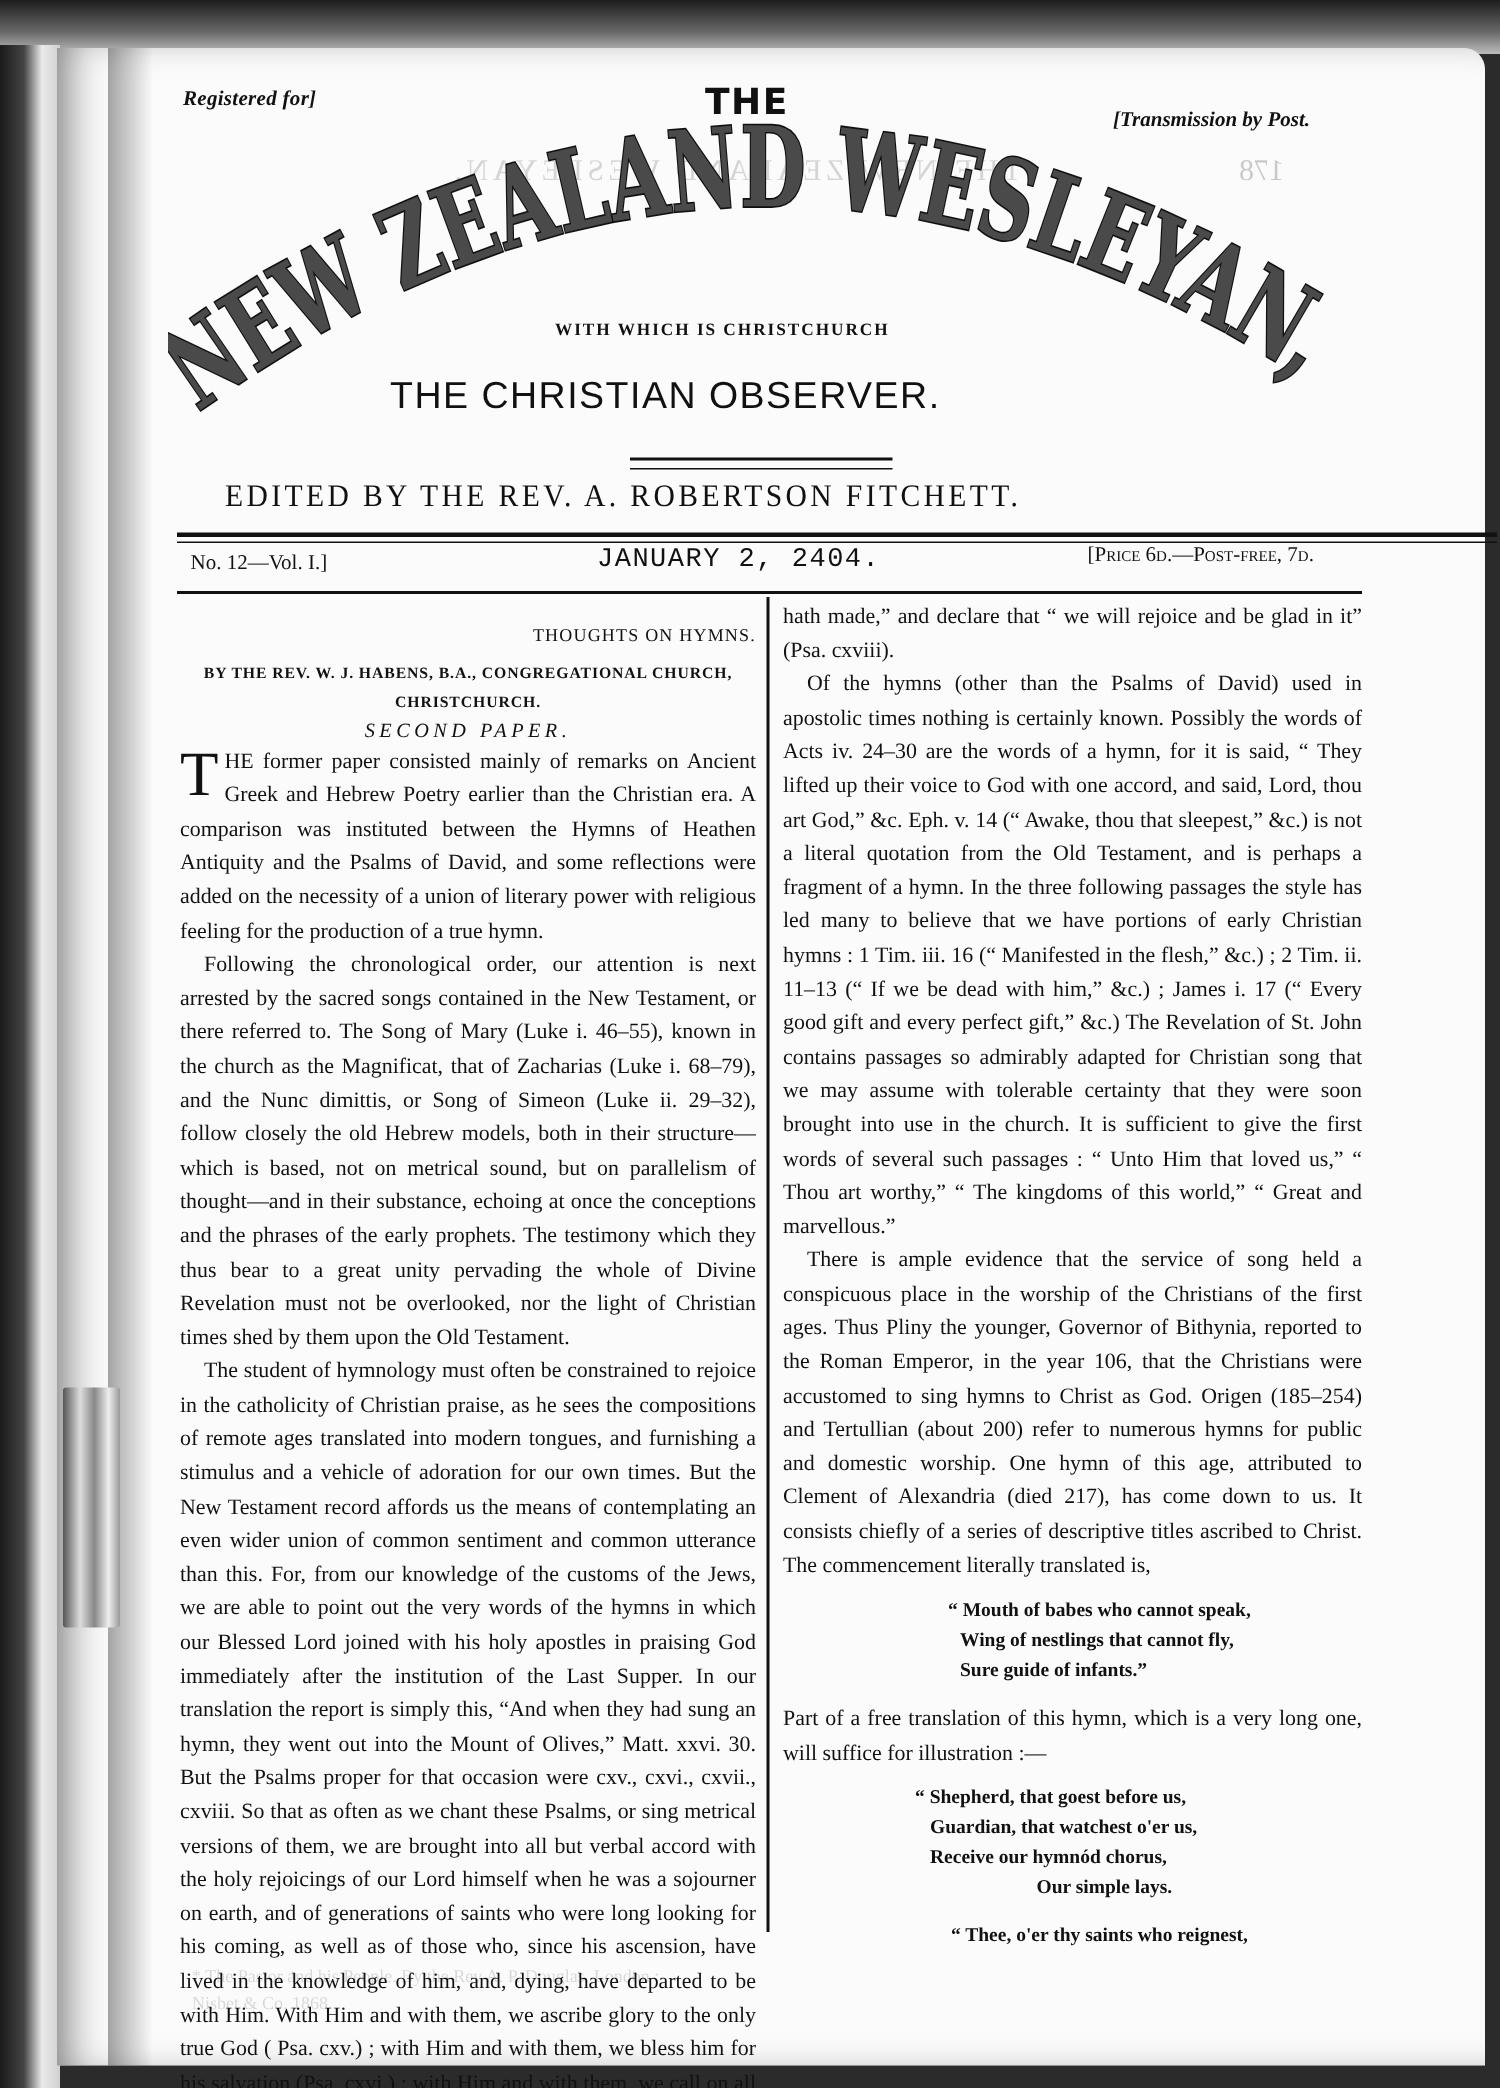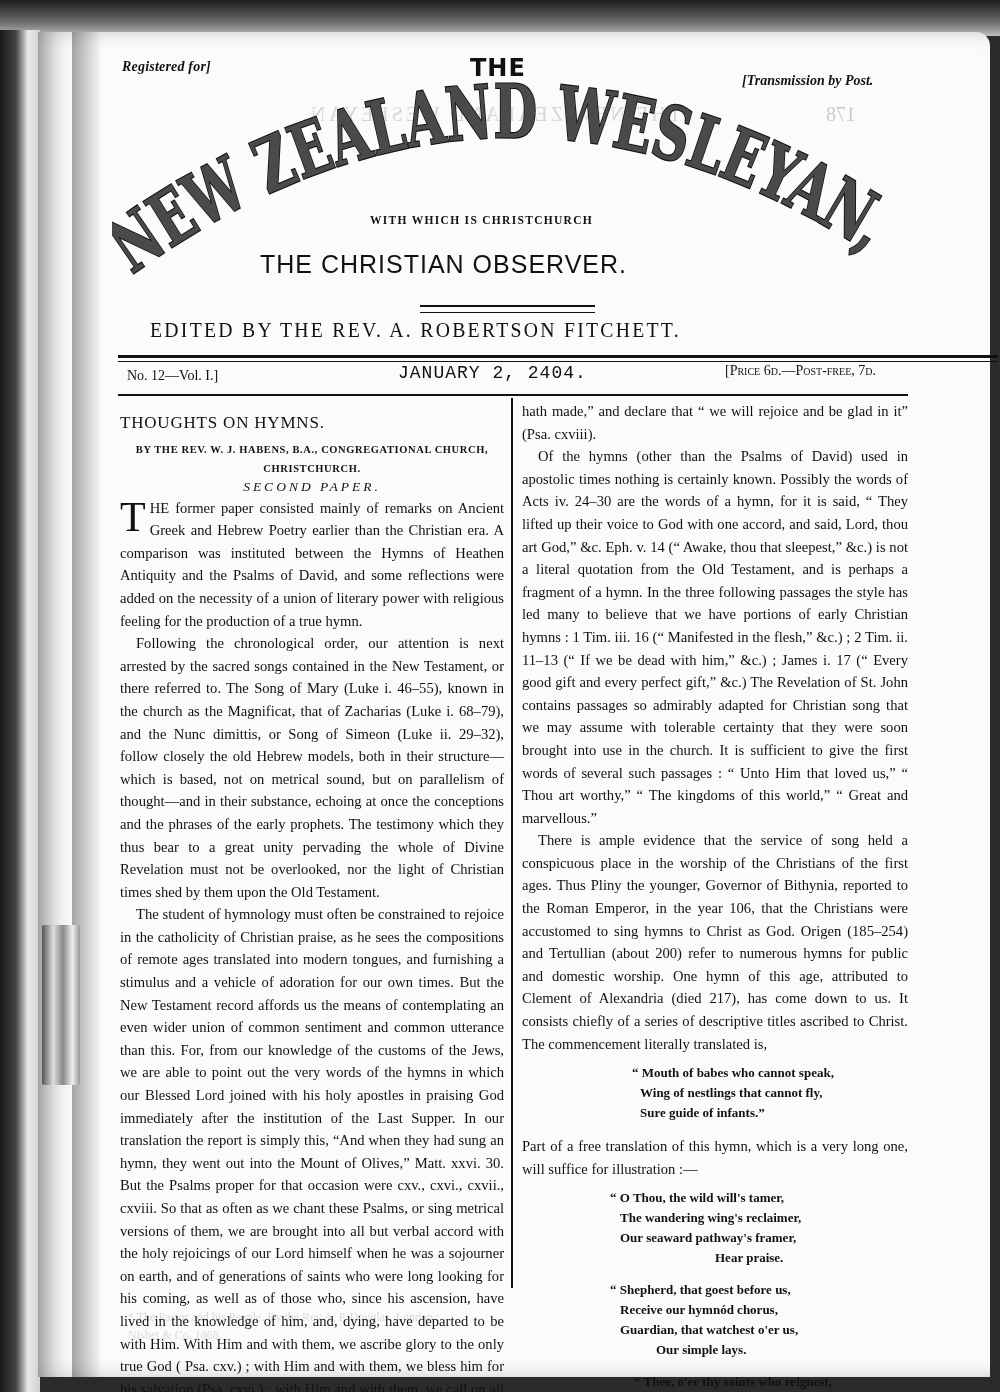--- a/index.html
+++ b/index.html
@@ -23,21 +23,21 @@
   .issue{left:127px;top:368px;font-size:14px;font-family:Liberation Serif, serif;}
   .date{left:398px;top:363px;font-family:"Liberation Mono",monospace;font-size:18px;letter-spacing:1px;}
   .price{left:725px;top:363px;font-size:14px;font-variant:small-caps;}
   .hr-sub{left:118px;top:394px;width:790px;border-top:2px solid #111;}
   .col-rule{left:511px;top:398px;width:0;height:890px;border-left:2px solid #111;}
   .col{position:absolute;font-size:14.6px;line-height:22.6px;text-align:justify;}
   .col1{left:120px;top:412px;width:384px;}
   .col2{left:522px;top:400px;width:386px;}
   .col p{margin:0;text-indent:16px;}
   .col p.noind{text-indent:0;}
-  .title{text-align:left;font-size:17px;letter-spacing:.8px;margin:0 0 4px 0;}
+  .title{text-align:right;font-size:12px;letter-spacing:.8px;margin:0 0 4px 0;}
   .byline{text-align:center;font-size:10.5px;letter-spacing:.6px;font-weight:bold;line-height:22px;}
   .paper{text-align:center;font-style:italic;letter-spacing:3px;font-size:13.5px;line-height:20px;}
   .dropcap{float:left;font-size:42px;line-height:36px;margin:2px 4px 0 0;}
   .verse{margin:8px 0 12px 0;font-weight:bold;font-size:13px;line-height:20px;}
   .verse div{white-space:nowrap;}
   .foot{left:128px;top:1308px;font-size:12px;color:rgba(0,0,0,.14);width:340px;line-height:18px;}
   .mirror{left:300px;top:103px;font-size:20px;letter-spacing:3px;color:rgba(0,0,0,.15);transform:scaleX(-1);}
   .pgnum{left:826px;top:103px;font-size:20px;color:rgba(0,0,0,.2);transform:scaleX(-1);}
 </style>
 </head>
@@ -90,30 +90,24 @@
   <p class="noind">hath made,” and declare that “ we will rejoice and be glad in it” (Psa. cxviii).</p>
   <p>Of the hymns (other than the Psalms of David) used in apostolic times nothing is certainly known. Possibly the words of Acts iv. 24–30 are the words of a hymn, for it is said, “ They lifted up their voice to God with one accord, and said, Lord, thou art God,” &amp;c. Eph. v. 14 (“ Awake, thou that sleepest,” &amp;c.) is not a literal quotation from the Old Testament, and is perhaps a fragment of a hymn. In the three following passages the style has led many to believe that we have portions of early Christian hymns : 1 Tim. iii. 16 (“ Manifested in the flesh,” &amp;c.) ; 2 Tim. ii. 11–13 (“ If we be dead with him,” &amp;c.) ; James i. 17 (“ Every good gift and every perfect gift,” &amp;c.) The Revelation of St. John contains passages so admirably adapted for Christian song that we may assume with tolerable certainty that they were soon brought into use in the church. It is sufficient to give the first words of several such passages : “ Unto Him that loved us,” “ Thou art worthy,” “ The kingdoms of this world,” “ Great and marvellous.”</p>
   <p>There is ample evidence that the service of song held a conspicuous place in the worship of the Christians of the first ages. Thus Pliny the younger, Governor of Bithynia, reported to the Roman Emperor, in the year 106, that the Christians were accustomed to sing hymns to Christ as God. Origen (185–254) and Tertullian (about 200) refer to numerous hymns for public and domestic worship. One hymn of this age, attributed to Clement of Alexandria (died 217), has come down to us. It consists chiefly of a series of descriptive titles ascribed to Christ. The commencement literally translated is,</p>
   <div class="verse" style="margin-left:110px">
     <div>“ Mouth of babes who cannot speak,</div>
     <div style="margin-left:8px">Wing of nestlings that cannot fly,</div>
     <div style="margin-left:8px">Sure guide of infants.”</div>
   </div>
   <p class="noind">Part of a free translation of this hymn, which is a very long one, will suffice for illustration :—</p>
   <div class="verse" style="margin-left:88px">
-    <div>“ O Thou, the wild will's tamer,</div>
-    <div style="margin-left:10px">The wandering wing's reclaimer,</div>
-    <div style="margin-left:10px">Our seaward pathway's framer,</div>
-    <div style="margin-left:105px">Hear praise.</div>
-  </div>
-  <div class="verse" style="margin-left:88px">
     <div>“ Shepherd, that goest before us,</div>
+    <div style="margin-left:10px">Guardian, that watchest o'er us,</div>
     <div style="margin-left:10px">Receive our hymnód chorus,</div>
-    <div style="margin-left:10px">Guardian, that watchest o'er us,</div>
-    <div style="margin-left:46px">Our simple lays.</div>
+    <div style="margin-left:81px">Our simple lays.</div>
   </div>
   <div class="verse" style="margin-left:112px">
     <div>“ Thee, o'er thy saints who reignest,</div>
 
   </div>
 </div>
 
 <div class="abs foot">* The Pastor and his People. By the Rev A. P. Douglas. London : Nisbet &amp; Co. 1868.</div>
 
 </body></html>

